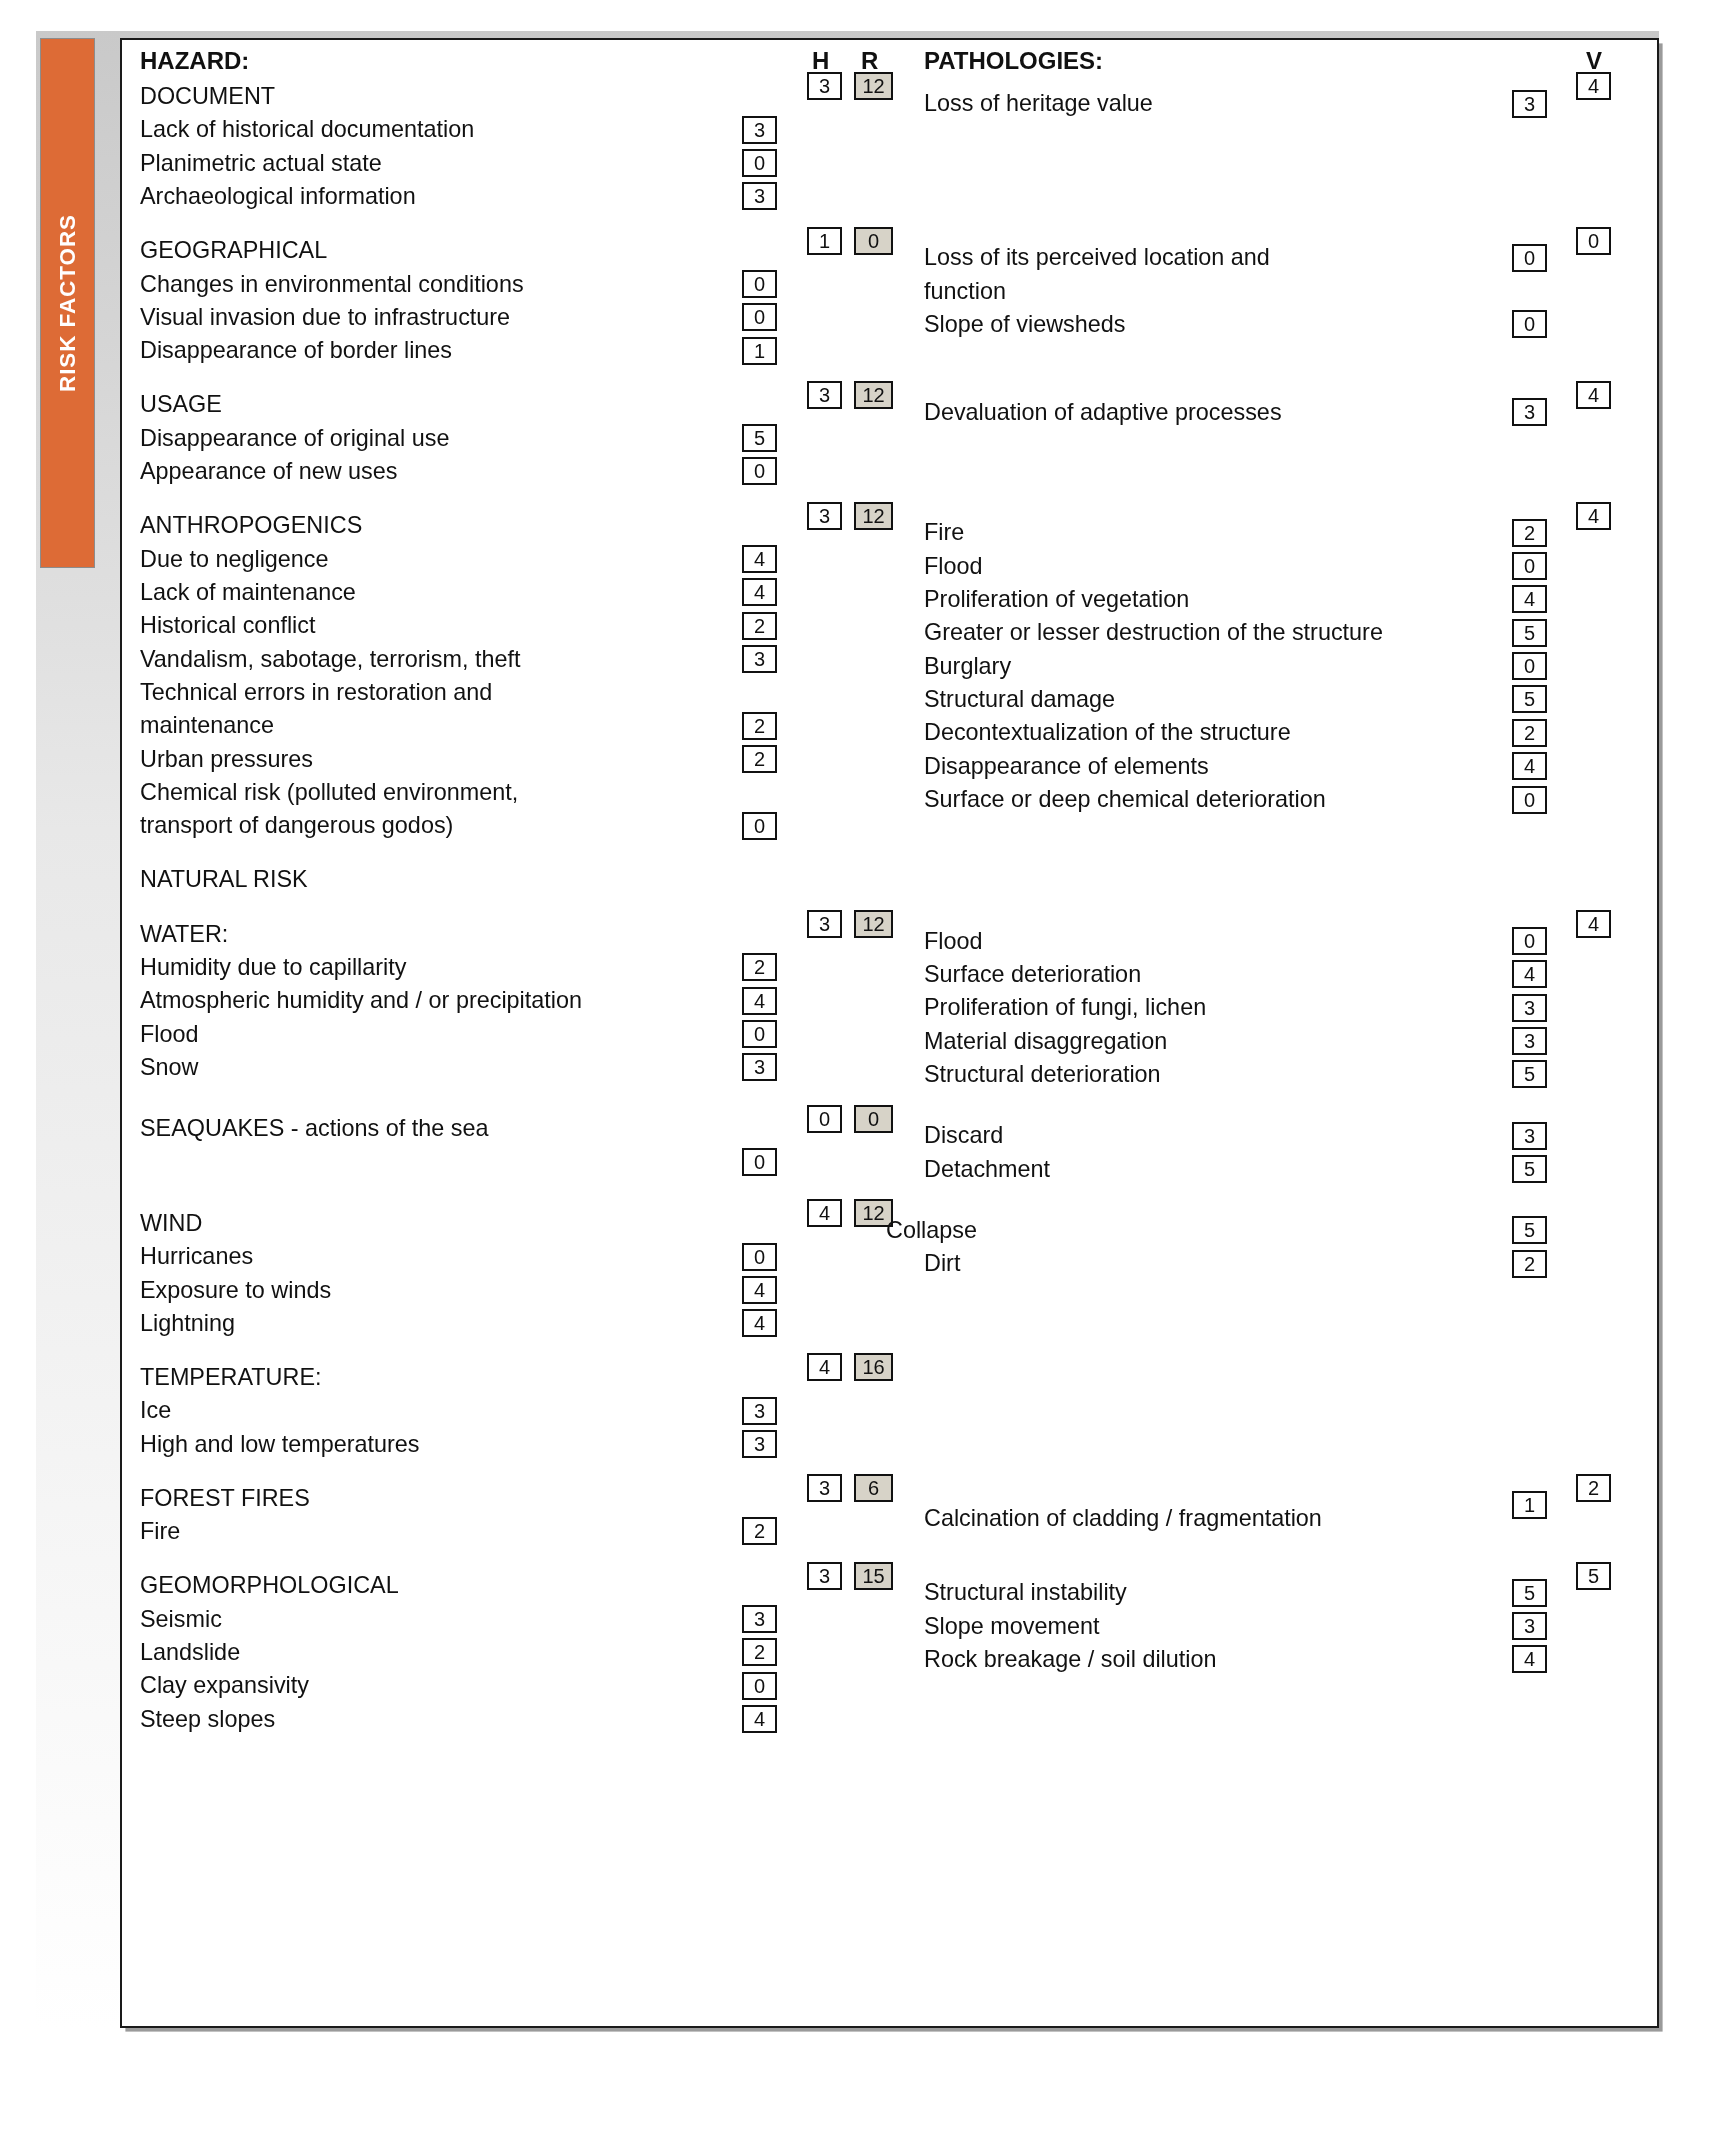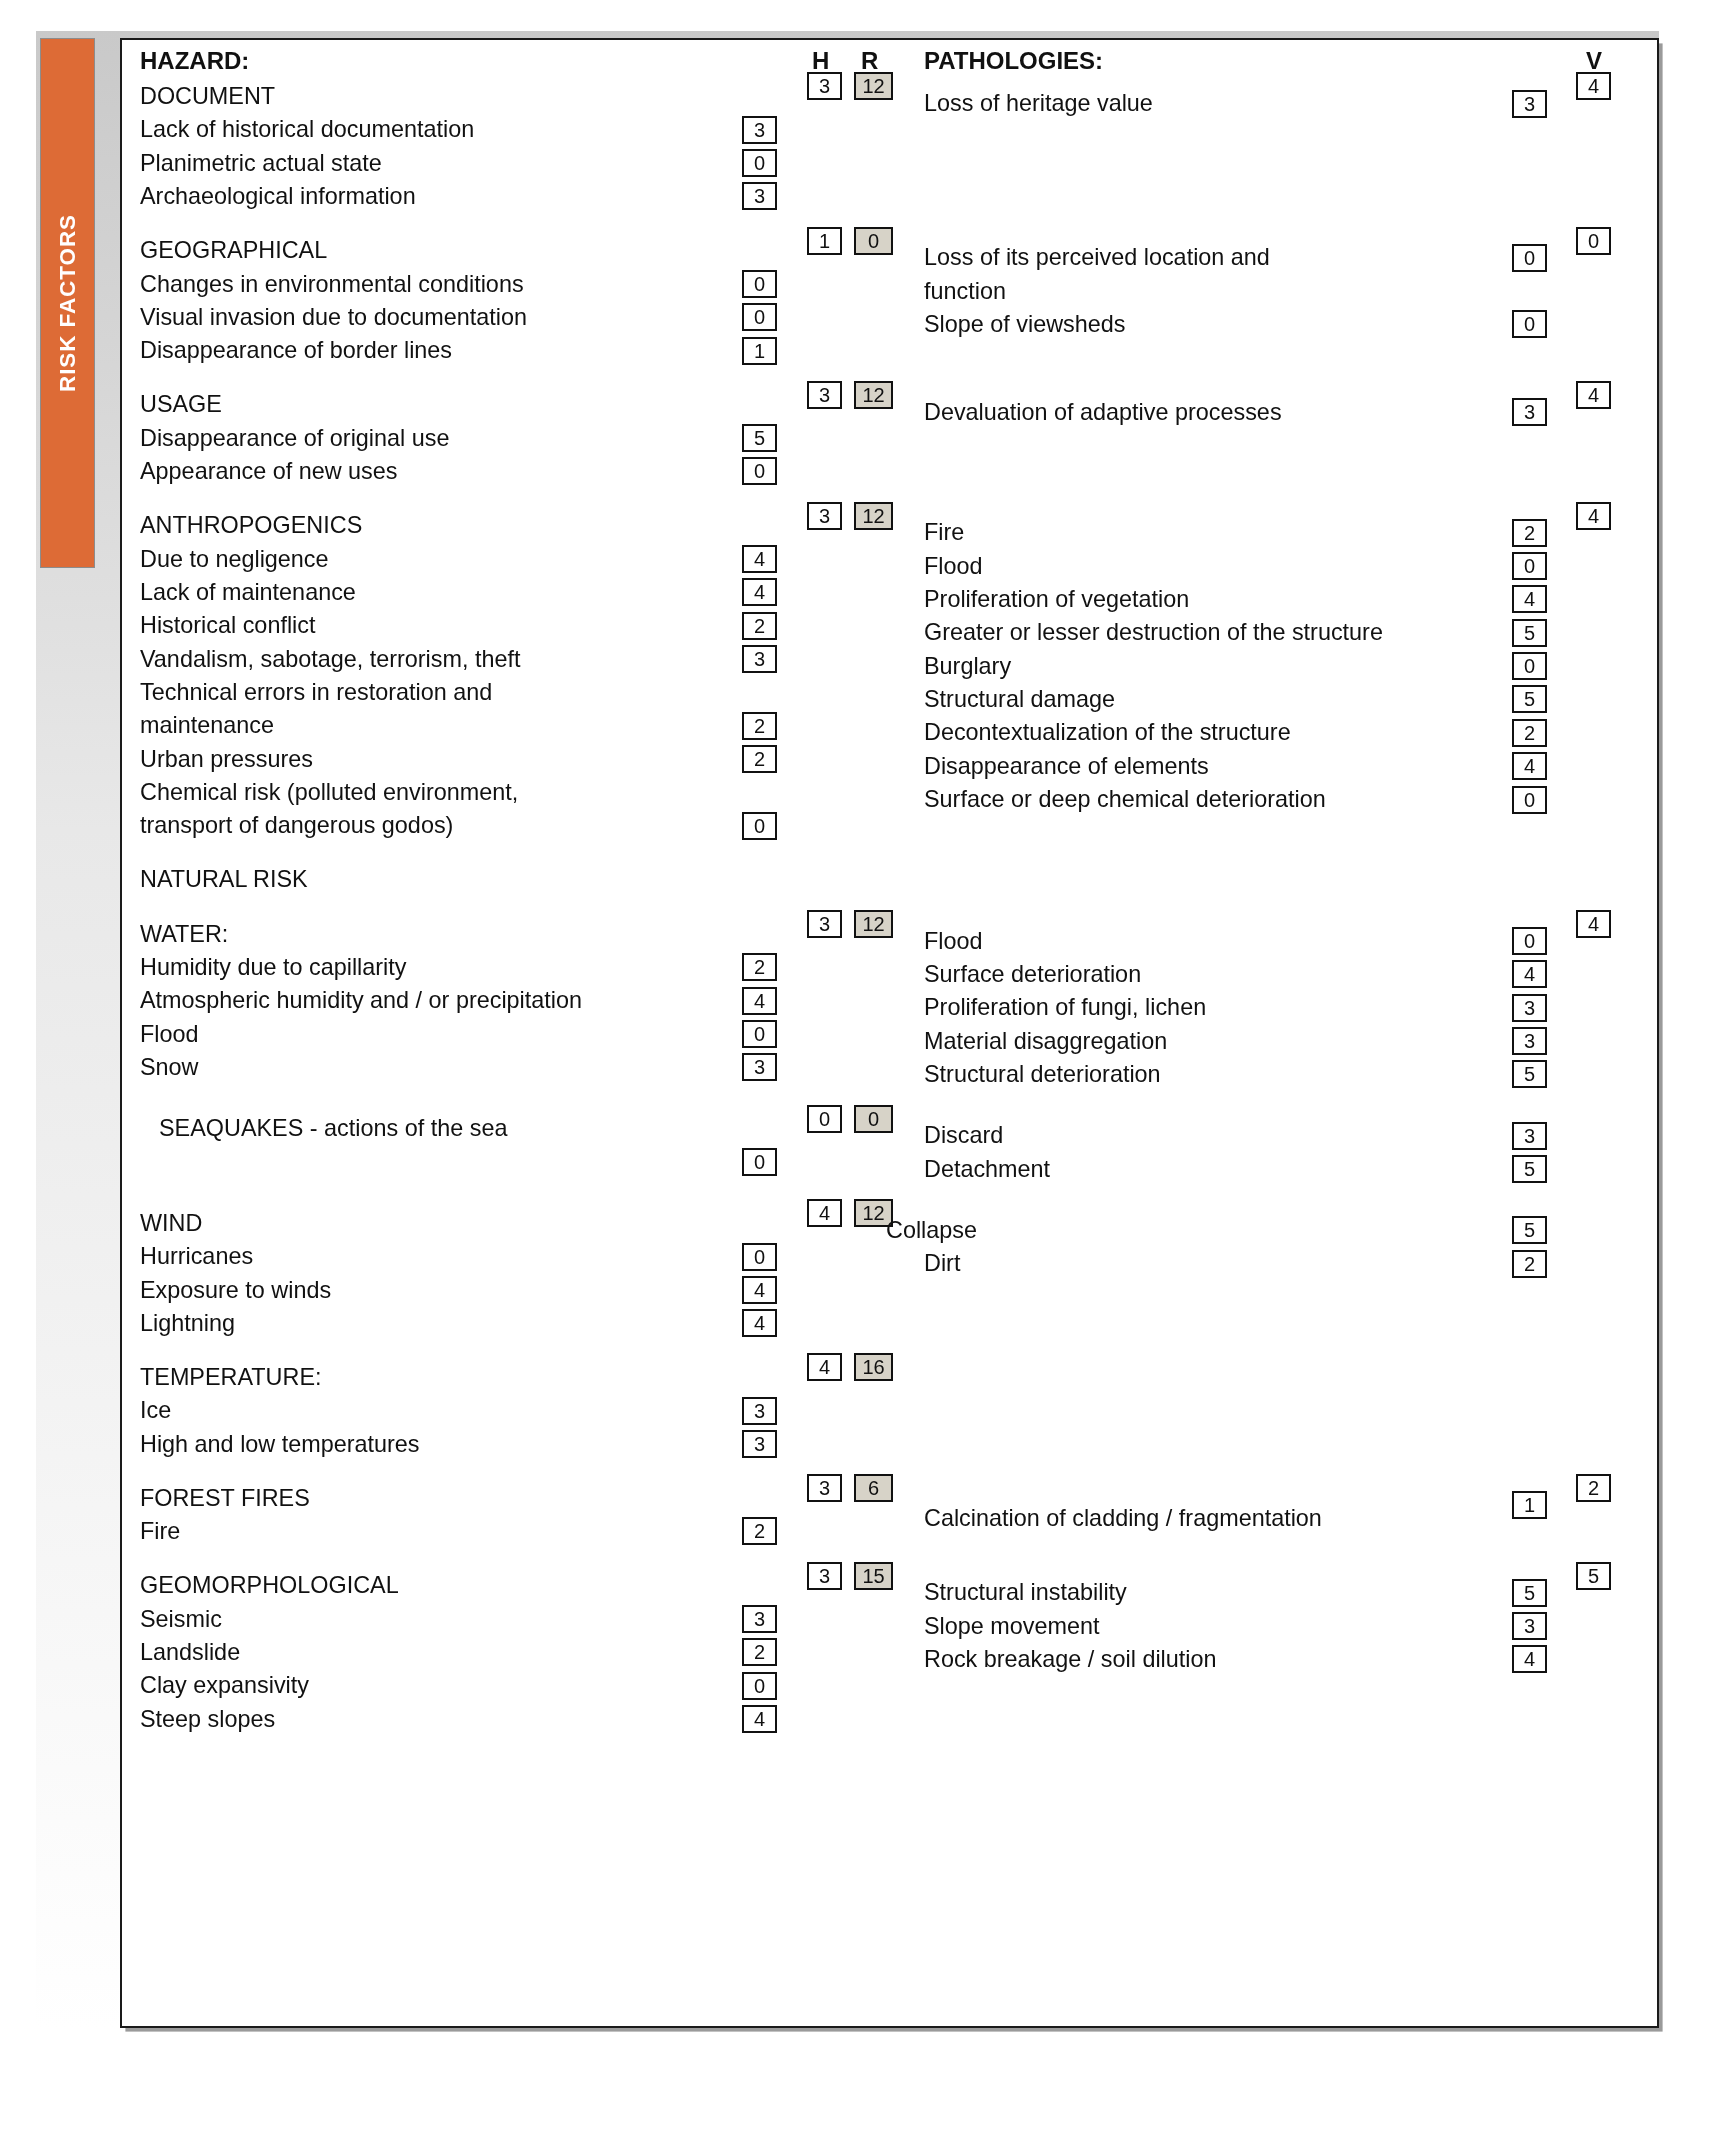--- a/index.html
+++ b/index.html
@@ -86,21 +86,21 @@
         <div class="txt cap" style="left: 18px; top: 145px;">Archaeological information</div>
         <div class="box w1" style="left: 620px; top: 142px;">3</div>
         <div class="txt cap" style="left: 802px; top: 52px;">Loss of heritage value</div>
         <div class="box w1" style="left: 1390px; top: 50px;">3</div>
         <div class="txt cap" style="left: 18px; top: 199px;">GEOGRAPHICAL</div>
         <div class="box w1 " style="left: 685px; top: 187px;">1</div>
         <div class="box w2 shaded" style="left: 732px; top: 187px;">0</div>
         <div class="box w1" style="left: 1454px; top: 187px;">0</div>
         <div class="txt cap" style="left: 18px; top: 233px; text-align: center;">Changes in environmental conditions</div>
         <div class="box w1" style="left: 620px; top: 230px;">0</div>
-        <div class="txt cap" style="left: 18px; top: 266px;">Visual invasion due to documentation</div>
+        <div class="txt cap" style="left: 18px; top: 266px;">Visual invasion due to infrastructure</div>
         <div class="box w1" style="left: 620px; top: 263px;">0</div>
         <div class="txt cap" style="left: 18px; top: 299px;">Disappearance of border lines</div>
         <div class="box w1" style="left: 620px; top: 297px;">1</div>
         <div class="txt cap" style="left: 802px; top: 206px;">Loss of its perceived location and</div>
         <div class="box w1" style="left: 1390px; top: 204px;">0</div>
         <div class="txt cap" style="left: 802px; top: 240px;">function</div>
         <div class="txt cap" style="left: 802px; top: 273px;">Slope of viewsheds</div>
         <div class="box w1" style="left: 1390px; top: 270px;">0</div>
         <div class="txt cap" style="left: 18px; top: 353px;">USAGE</div>
         <div class="box w1 " style="left: 685px; top: 341px;">3</div>
@@ -166,21 +166,21 @@
         <div class="txt cap" style="left: 802px; top: 890px;">Flood</div>
         <div class="box w1" style="left: 1390px; top: 887px;">0</div>
         <div class="txt cap" style="left: 802px; top: 923px;">Surface deterioration</div>
         <div class="box w1" style="left: 1390px; top: 920px;">4</div>
         <div class="txt cap" style="left: 802px; top: 956px;">Proliferation of fungi, lichen</div>
         <div class="box w1" style="left: 1390px; top: 954px;">3</div>
         <div class="txt cap" style="left: 802px; top: 990px;">Material disaggregation</div>
         <div class="box w1" style="left: 1390px; top: 987px;">3</div>
         <div class="txt cap" style="left: 802px; top: 1023px;">Structural deterioration</div>
         <div class="box w1" style="left: 1390px; top: 1020px;">5</div>
-        <div class="txt cap" style="left: 18px; top: 1077px; margin-left: 19px;">SEAQUAKES - actions of the sea</div>
+        <div class="txt cap" style="left: 18px; top: 1077px;">SEAQUAKES - actions of the sea</div>
         <div class="box w1 " style="left: 685px; top: 1065px;">0</div>
         <div class="box w2 shaded" style="left: 732px; top: 1065px;">0</div>
         <div class="box w1" style="left: 620px; top: 1108px;">0</div>
         <div class="txt cap" style="left: 802px; top: 1084px;">Discard</div>
         <div class="box w1" style="left: 1390px; top: 1082px;">3</div>
         <div class="txt cap" style="left: 802px; top: 1118px;">Detachment</div>
         <div class="box w1" style="left: 1390px; top: 1115px;">5</div>
         <div class="txt cap" style="left: 18px; top: 1172px;">WIND</div>
         <div class="box w1 " style="left: 685px; top: 1159px;">4</div>
         <div class="box w2 shaded" style="left: 732px; top: 1159px;">12</div>

